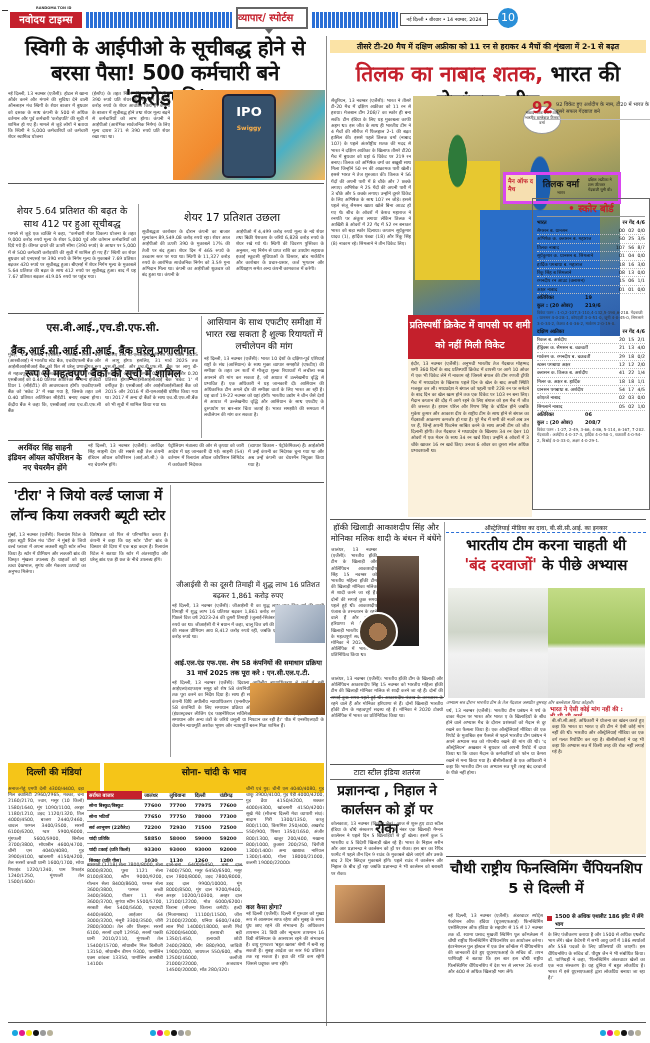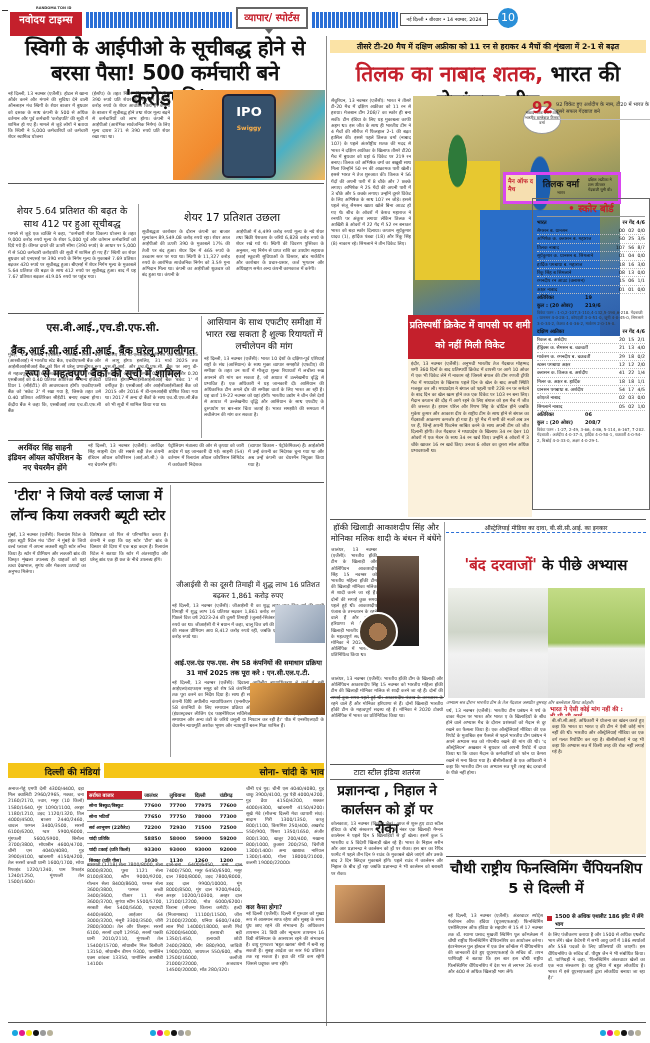--- a/index.html
+++ b/index.html
@@ -2,23 +2,23 @@
 <html><head>
 <meta charset="utf-8">
 <style>
 *{box-sizing:border-box;margin:0;padding:0}
 body{width:650px;height:1043px;background:#fff;font-family:"DejaVu Sans",sans-serif;color:#111;position:relative;overflow:hidden}
 .abs{position:absolute}
 .txt{font-size:4.6px;line-height:6.2px;color:#333;text-align:justify;overflow:hidden}
 .hd{font-family:"DejaVu Sans",sans-serif;font-weight:bold;color:#111;line-height:1.1}
 .rule{background:#555}
 #brand-small{left:36px;top:6px;font-size:3.5px;color:#333;font-weight:bold}
-#brand{left:10px;top:12px;width:72px;height:24px;background:#c4202c;color:#fff;font-size:10px;font-weight:bold;text-align:center;line-height:16px;letter-spacing:.3px}
+#brand{left:10px;top:12px;width:72px;height:16px;background:#c4202c;color:#fff;font-size:10px;font-weight:bold;text-align:center;line-height:16px;letter-spacing:.3px}
 .bars{top:12px;height:16px;background:repeating-linear-gradient(90deg,#2a6fd6 0 3px,#fff 3px 4px)}
-#section{left:236px;top:7px;width:72px;height:22px;border:2px solid #666;background:#fff;color:#c4202c;font-size:10px;font-weight:bold;text-align:center;line-height:18px}
+#section{left:236px;top:7px;width:72px;height:22px;border:2px solid #666;background:#fff;color:#c4202c;font-size:10px;font-weight:bold;text-align:left;line-height:18px}
 #section-tip{left:265px;top:29px;width:0;height:0;border-left:4px solid transparent;border-right:4px solid transparent;border-top:5px solid #666}
 #dateline{left:400px;top:13px;width:88px;height:13px;border:1px solid #555;font-size:4.8px;line-height:11px;text-align:center;background:#fff}
 #pageno{left:498px;top:8px;width:20px;height:20px;border-radius:50%;background:#2a8fd8;color:#fff;font-size:11px;font-weight:normal;text-align:center;line-height:20px}
 
 .photo{overflow:hidden}
 #ipo-photo{left:173px;top:90px;width:152px;height:90px;background:linear-gradient(135deg,#f6a64a,#f28a2e 40%,#4bb0c4 70%,#f3b85a)}
 #ipo-phone{left:222px;top:94px;width:54px;height:84px;border-radius:6px;background:#35506b;border:2px solid #223}
 #ipo-phone-label{left:229px;top:104px;width:40px;text-align:center;color:#fff;font-weight:bold;font-size:13px}
 #ipo-phone-brand{left:229px;top:124px;width:40px;text-align:center;color:#ffb24a;font-weight:bold;font-size:6px}
 #cricket-photo{left:413px;top:96px;width:207px;height:240px;background:linear-gradient(160deg,#d6c98a 0%,#b9a862 35%,#7a8a5a 60%,#3a70b8 80%,#2a5ca8 100%)}
@@ -45,21 +45,21 @@
 #mom .nm small{display:block;font-size:4px;font-weight:normal}
 #mom .note{width:32px;font-size:3.8px;line-height:5px;padding:2px}
 #scorecard{left:532px;top:198px;width:118px;height:312px;border:1px solid #666;padding:2px 4px}
 #sc-title{height:16px;text-align:center;color:#c4202c;font-size:10px;font-weight:bold;border-bottom:1px solid #999;line-height:16px;margin-bottom:2px}
 .sc-team{display:flex;justify-content:space-between;font-size:5px;font-weight:bold;height:8px}
 .sc-row{display:flex;justify-content:space-between;font-size:4.6px;height:8.4px;line-height:8.4px;border-bottom:1px dotted #bbb}
 .sc-row span:last-child{width:38px;text-align:right;word-spacing:2px}
 .sc-total{font-size:5px;font-weight:bold;height:8px;display:flex;justify-content:space-between}
 .sc-fow{font-size:4px;line-height:5.2px;color:#333}
 
-.yellow-hd{background:#f5c518;height:15px;text-align:right;font-size:9px;font-weight:bold;line-height:18px}
+.yellow-hd{background:#f5c518;height:30px;text-align:center;font-size:9px;font-weight:bold;line-height:18px}
 #gold-table{left:87px;top:791px;width:156px;border-collapse:collapse;font-size:4.8px}
 #gold-table th{text-align:left;font-size:5px;padding:1px 2px;border-bottom:1px solid #888}
 #gold-table th.first{background:#c4202c;color:#fff}
 #gold-table td{padding:2px;border-bottom:1px solid #999;font-weight:bold}
 #gold-table td.lab{font-weight:bold;font-size:4.6px}
 
 .dots{display:flex;gap:1px}
 .dot{width:6px;height:6px;border-radius:50%}
 .banner-hl{background:#fbe3a6}
 </style>
@@ -330,21 +330,21 @@
 <div class="abs rule" style="left:330px;top:519px;width:316px;height:1px"></div>
 
 <div class="abs hd" style="left:330px;top:522px;width:112px;font-size:8.2px;line-height:11px;text-align:center;font-weight:normal">हॉकी खिलाड़ी आकाशदीप सिंह और मोनिका मलिक शादी के बंधन में बंधेंगे</div>
 <div class="abs txt" style="left:331px;top:547px;width:46px;height:128px">जालंधर, 13 नवम्बर (एजैंसी): भारतीय हॉकी टीम के खिलाड़ी और ओलिंपियन आकाशदीप सिंह 15 नवम्बर को भारतीय महिला हॉकी टीम की खिलाड़ी मोनिका मलिक से शादी करने जा रहे हैं। दोनों की सगाई कुछ समय पहले हुई थी। आकाशदीप पंजाब के तरनतारन के रहने वाले हैं और मोनिका हरियाणा से हैं। दोनों खिलाड़ी भारतीय हॉकी टीम के महत्वपूर्ण सदस्य रहे हैं। मोनिका ने 2020 टोक्यो ओलिंपिक में भारत का प्रतिनिधित्व किया था।</div>
 <div class="abs photo" id="hockey-photo"></div>
 <div class="abs photo" id="hockey-inset"></div>
 <div class="abs rule" style="left:444px;top:522px;width:1px;height:175px;background:#999"></div>
 
 <div class="abs" style="left:446px;top:524px;width:200px;font-size:6px;text-align:center;border-bottom:1px dashed #2a6fd6">ऑस्ट्रेलियाई मीडिया का दावा, बी.सी.सी.आई. का इनकार</div>
 <div class="abs hd" style="left:446px;top:535px;width:200px;font-size:15px;line-height:20px;text-align:center">
-  <br>
+  <span>भारतीय टीम करना चाहती थी</span><br>
   <span style="color:#c4202c">'बंद दरवाजों'</span><span> के पीछे अभ्यास</span>
 </div>
 <div class="abs photo" id="bumrah-photo"></div>
 <div class="abs photo" id="kohli-photo"></div>
 <div class="abs" style="left:446px;top:699px;width:200px;font-size:4.4px;font-style:italic;color:#444">अभ्यास सत्र दौरान भारतीय टीम के तेज गेंदबाज जसप्रीत बुमराह और बल्लेबाज विराट कोहली।</div>
 
 <div class="abs rule" style="left:330px;top:697px;width:114px;height:1px"></div>
 <div class="abs txt" style="left:331px;top:676px;width:112px;height:88px">जालंधर, 13 नवम्बर (एजैंसी): भारतीय हॉकी टीम के खिलाड़ी और ओलिंपियन आकाशदीप सिंह 15 नवम्बर को भारतीय महिला हॉकी टीम की खिलाड़ी मोनिका मलिक से शादी करने जा रहे हैं। दोनों की सगाई कुछ समय पहले हुई थी। आकाशदीप पंजाब के तरनतारन के रहने वाले हैं और मोनिका हरियाणा से हैं। दोनों खिलाड़ी भारतीय हॉकी टीम के महत्वपूर्ण सदस्य रहे हैं। मोनिका ने 2020 टोक्यो ओलिंपिक में भारत का प्रतिनिधित्व किया था।</div>
 <div class="abs txt" style="left:446px;top:708px;width:100px;height:146px">पर्थ, 13 नवम्बर (एजैंसी): भारतीय टीम प्रबंधन ने पर्थ के वाका मैदान पर भारत और भारत ए के खिलाड़ियों के बीच होने वाले अभ्यास मैच के दौरान प्रशंसकों को मैदान से दूर रखने का फैसला किया है। एक ऑस्ट्रेलियाई मीडिया की एक रिपोर्ट के मुताबिक इस फैसले से पहले भारतीय टीम प्रबंधन ने अपने अभ्यास सत्र को गोपनीय रखने की मांग की थी। 'द ऑस्ट्रेलियन' अखबार ने बुधवार को अपनी रिपोर्ट में दावा किया था कि वाका मैदान के कर्मचारियों को फोन या कैमरा रखने से मना किया गया है। बीसीसीआई के एक अधिकारी ने कहा कि भारतीय टीम का अभ्यास सत्र पूरी तरह बंद दरवाजों के पीछे नहीं होगा।</div>
 <div class="abs hd" style="left:550px;top:706px;width:96px;font-size:6px;color:#c4202c;border-bottom:1px solid #c4202c">भारत ने ऐसी कोई मांग नहीं की : बी.सी.सी.आई.</div>

